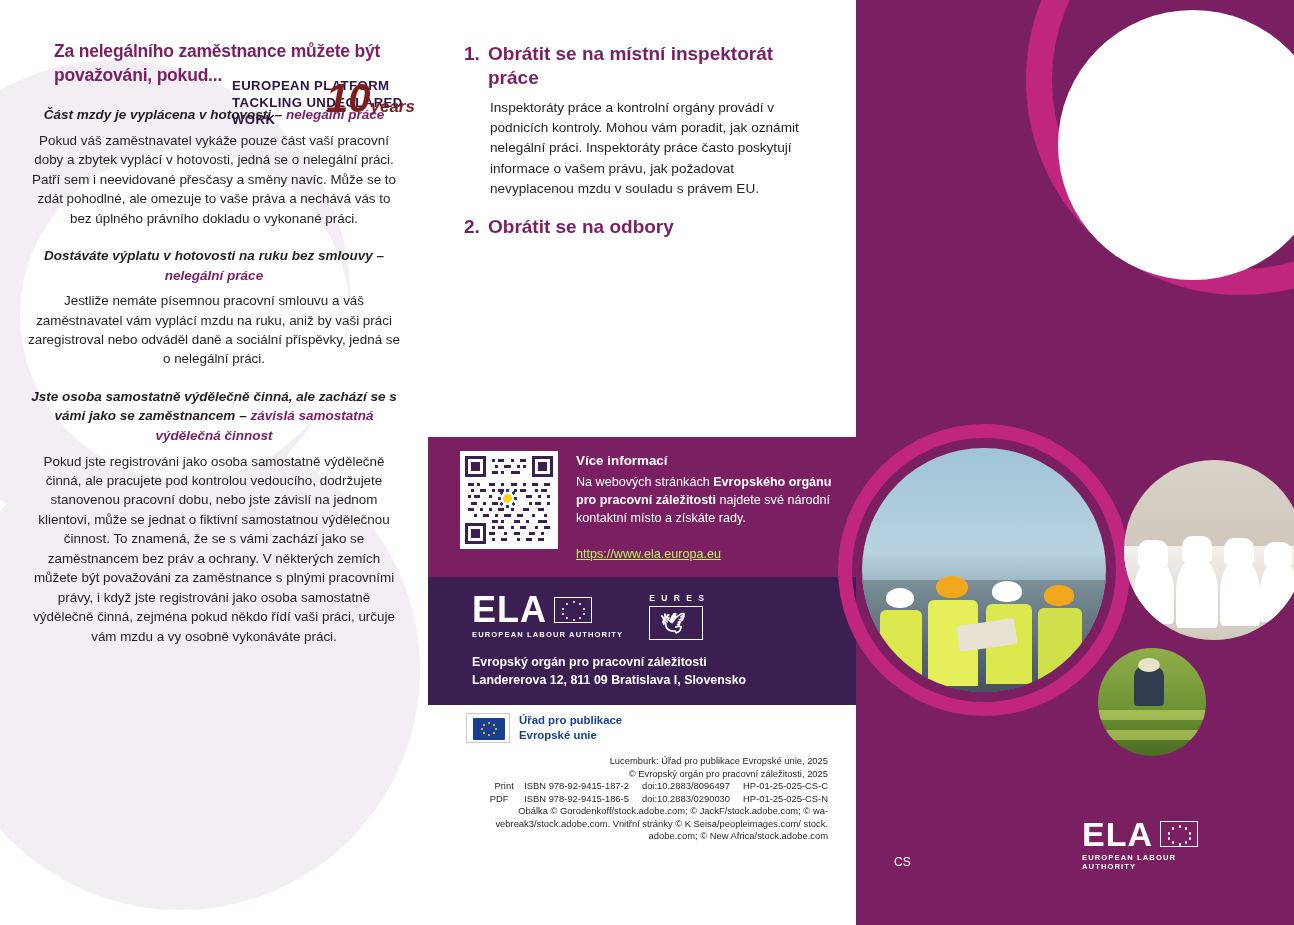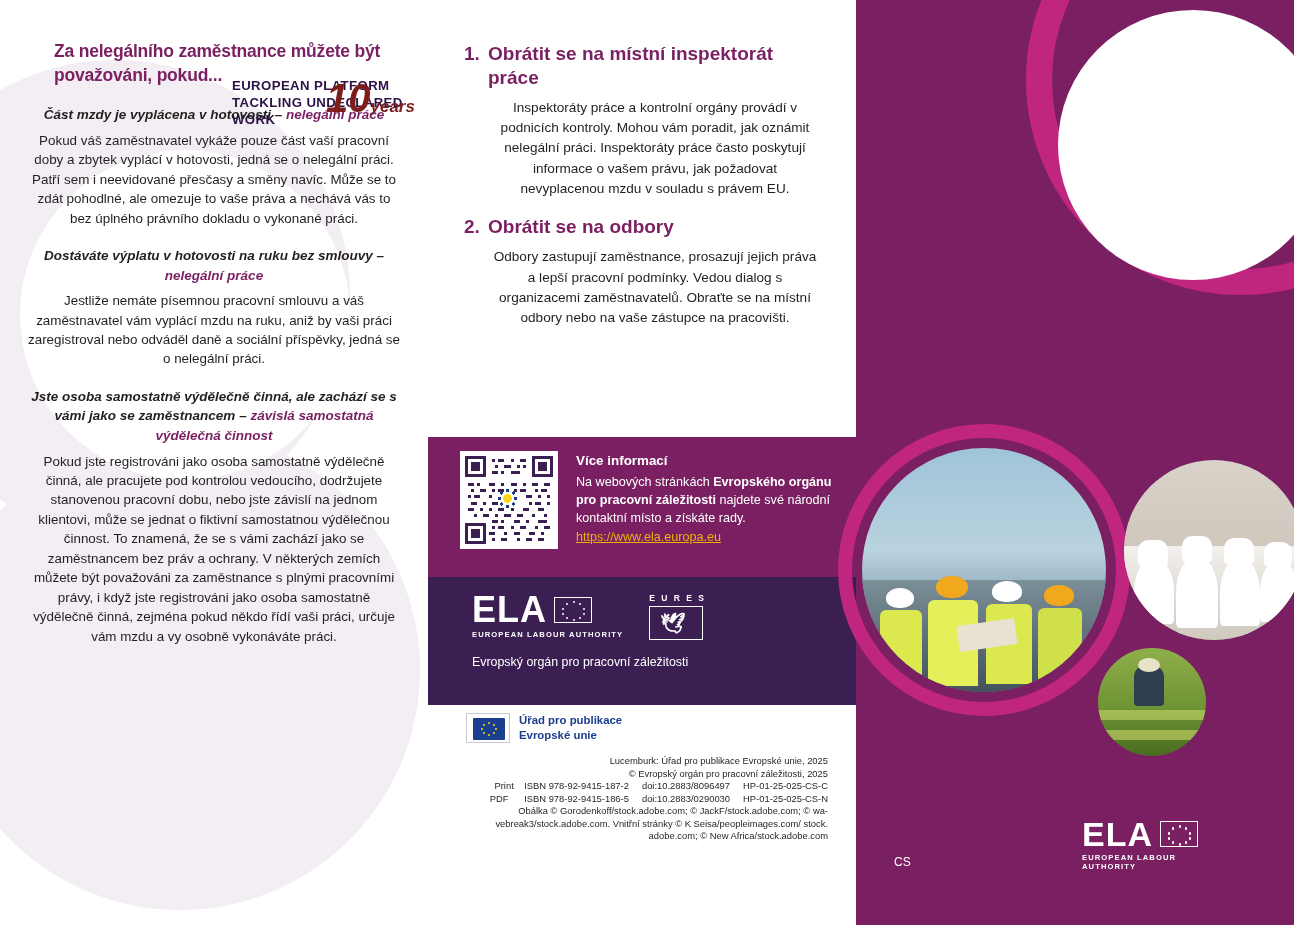--- a/index.html
+++ b/index.html
@@ -58,36 +58,36 @@
   .li { display:flex; margin-bottom:16px; }
   .li-num {
     color:#7a1f62; font-size:19px; font-weight:bold; width:24px; flex:0 0 24px;
     line-height:1.25;
   }
   .li-body { flex:1; }
   .li-head {
     color:#7a1f62; font-size:19px; font-weight:bold; line-height:1.25;
     margin-bottom:8px;
   }
-  .li-txt { color:#231f20; font-size:13.6px; line-height:1.5; padding-left:2px;text-align:center; }
+  .li-txt { color:#231f20; font-size:13.6px; line-height:1.5; padding-left:2px; }
 
   
   .band-qr {
     position:absolute; left:428px; top:437px; width:428px; height:140px;
     background:#7a1f62; color:#ffffff;
     display:flex; align-items:flex-start; padding:14px 18px 0 32px;
   }
   .qr {
     width:98px; height:98px; background:#ffffff; padding:5px; flex:0 0 98px;
   }
   .qr svg { display:block; }
   .qr-txt { margin-left:18px; font-size:12.6px; line-height:1.42; }
   .qr-txt .t1 { font-weight:bold; font-size:13.4px; margin-bottom:4px; }
   .qr-txt b { font-weight:bold; }
-  .qr-link { color:#eab308; text-decoration:underline; display:inline-block; margin-top:1px; }
+  .qr-link { color:#bef264; text-decoration:underline; display:inline-block; margin-top:18px; }
 
   
   .band-ela {
     position:absolute; left:428px; top:577px; width:428px; height:128px;
     background:#3b1e52; color:#ffffff; padding:16px 0 0 44px;
   }
   .logos-row { display:flex; align-items:flex-start; gap:26px; }
   .ela-logo .ela-word {
     font-size:36px; font-weight:bold; letter-spacing:1px; line-height:0.95;
     display:flex; align-items:center; gap:7px;
@@ -103,21 +103,21 @@
     text-align:left; font-size:8.5px; letter-spacing:2px; font-weight:bold;
   }
   .eures-box {
     width:54px; height:34px; border:1.4px solid #ffffff; margin-top:3px;
     position:relative; overflow:hidden;
   }
   .eures-box .bird {
     position:absolute; left:10px; top:6px; width:34px; height:22px;
     color:#ffffff; font-size:20px; line-height:20px;
   }
-  .ela-addr { font-size:12.4px; line-height:1.45; font-weight:normal; margin-top:14px; }
+  .ela-addr { font-size:12.4px; line-height:1.45; font-weight:bold; margin-top:14px; }
 
   
   .pub-wrap { position:absolute; left:428px; top:713px; width:428px; }
   .pub-row { display:flex; align-items:center; gap:9px; padding-left:38px; }
   .pub-flag {
     width:44px; height:30px; background:#ffffff; border:1px solid #c9c9d4;
     position:relative;
   }
   .pub-flag .inner {
     position:absolute; left:6px; top:4px; width:32px; height:22px;
@@ -231,21 +231,20 @@
           <div class="li-num">1.</div>
           <div class="li-body">
             <div class="li-head">Obrátit se na místní inspektorát práce</div>
             <div class="li-txt">Inspektoráty práce a kontrolní orgány provádí v podnicích kontroly. Mohou vám poradit, jak oznámit nelegální práci. Inspektoráty práce často poskytují informace o vašem právu, jak požadovat nevyplacenou mzdu v souladu s právem EU.</div>
           </div>
         </li>
         <li class="li">
           <div class="li-num">2.</div>
           <div class="li-body">
             <div class="li-head">Obrátit se na odbory</div>
-            <div class="li-txt">Odbory zastupují zaměstnance, prosazují jejich práva a lepší pracovní podmínky. Vedou dialog s organizacemi zaměstnavatelů. Obraťte se na místní odbory nebo na vaše zástupce na pracovišti.</div>
           </div>
         </li>
       </ul>
     </div>
   </div>
 
   <div class="band-qr">
     <div class="qr">
       <svg width="88" height="88" viewBox="0 0 29 29" shape-rendering="crispEdges">
         <rect width="29" height="29" fill="#fff"></rect>
@@ -384,20 +383,21 @@
       </div>
       <div class="eures">
         <div>E U R E S</div>
         <div class="eures-box">
             <span class="bird">🕊</span>
           </div>
       </div>
     </div>
     <div class="ela-addr">
       <div>Evropský orgán pro pracovní záležitosti</div>
+      <div>Landererova 12, 811 09 Bratislava I, Slovensko</div>
     </div>
   </div>
 
   <div class="pub-wrap">
     <div class="pub-row">
       <div class="pub-flag">
         <span class="inner"></span>
         <span class="dot" style="left:21px;top:8px"></span>
         <span class="dot" style="left:26px;top:10px"></span>
         <span class="dot" style="left:28px;top:14px"></span>

